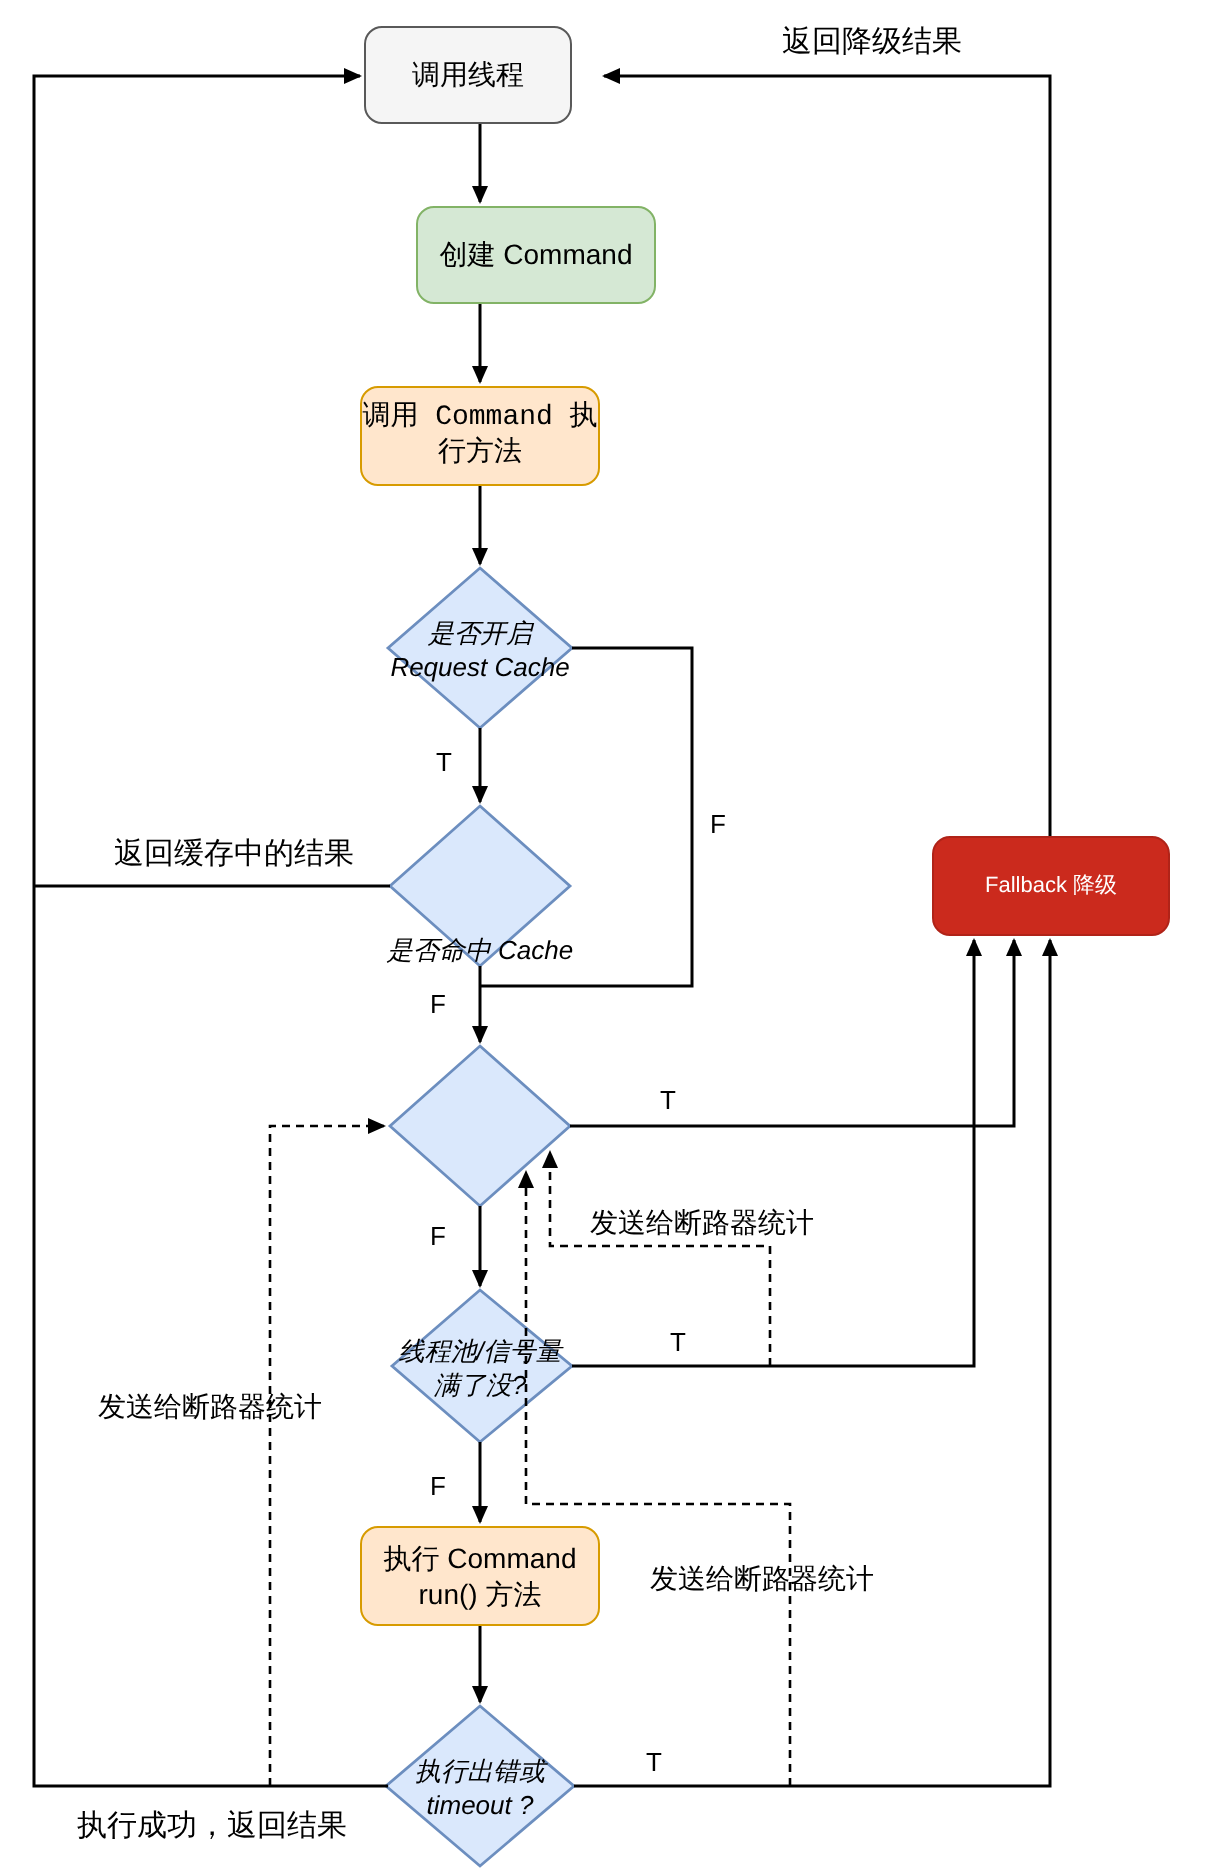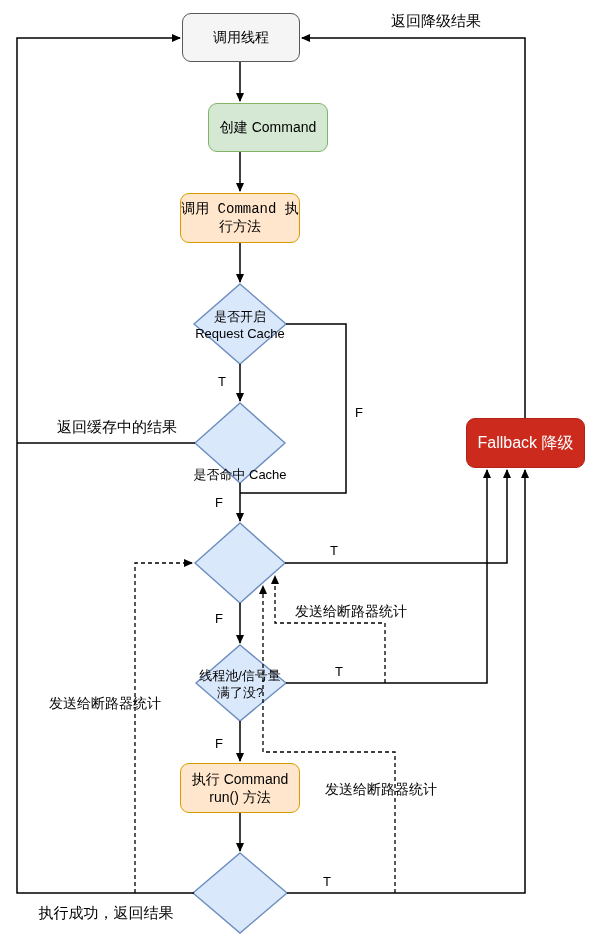--- a/index.html
+++ b/index.html
@@ -11,24 +11,24 @@
   .canvas svg{position:absolute;left:0;top:0;z-index:1;}
   .node{
     position:absolute;z-index:2;box-sizing:border-box;
     display:flex;align-items:center;justify-content:center;
     text-align:center;font-size:14px;line-height:1.3;
     border-radius:9px;border:1.6px solid #000;background:#fff;
   }
   .node-gray{background:#f5f5f5;border-color:#595959;}
   .node-green{background:#d5e8d4;border-color:#82b366;}
   .node-orange{background:#ffe6cc;border-color:#d79b00;}
-  .node-red{background:#cb2a1d;border-color:#b02318;color:#ffffff;font-size:16px;}
+  .node-red{background:#cb2a1d;border-color:#b02318;color:#ffffff;font-size:11px;}
   .dtext{
     position:absolute;z-index:2;transform:translate(-50%,-50%);
-    text-align:center;font-size:13px;line-height:1.32;width:110px;
+    text-align:center;font-size:13px;line-height:1.32;width:110px;font-style:italic;
   }
   .dtext span{display:block;}
   .elabel{
     position:absolute;z-index:2;transform:translate(-50%,-50%);
     font-size:13px;color:#000;
   }
   .note{
     position:absolute;z-index:2;transform:translate(-50%,-50%);
     font-size:15px;white-space:nowrap;color:#000;
   }
@@ -72,21 +72,21 @@
       <path d="M525,418 L525,38 L302,38" marker-end="url(#arr)"></path>
     </g>
 
     <g fill="none" stroke="#000" stroke-width="1.3" stroke-dasharray="4,3">
       <path d="M135,893 L135,563 L192,563" marker-end="url(#arr)"></path>
       <path d="M385,683 L385,623 L275,623 L275,576" marker-end="url(#arr)"></path>
       <path d="M395,893 L395,752 L263,752 L263,586" marker-end="url(#arr)"></path>
     </g>
   </svg>
 
-  <div class="node node-gray" style="left:182px;top:13px;width:118px;height:49px;">
+  <div class="node node-gray" style="left:182px;top:13px;width:104px;height:49px;">
     <span>调用线程</span>
   </div>
 
   <div class="node node-green" style="left:180px;top:103px;width:120px;height:49px;margin-left:28px;">
     <span>创建 Command</span>
   </div>
 
   <div class="node node-orange" style="left:180px;top:193px;width:120px;height:50px;font-family:Liberation Mono, monospace;">
     <span>
       <span style="display:block">调用 Command 执</span>
@@ -109,20 +109,24 @@
     <span>是否开启</span>
     <span>Request Cache</span>
   </div>
   <div class="dtext" style="left:240px;top:443px;width:120px;margin-top:32px;">
     <span>是否命中 Cache</span>
   </div>
   <div class="dtext" style="left:240px;top:684px;">
     <span>线程池/信号量</span>
     <span>满了没?</span>
   </div>
+  <div class="dtext" style="left:240px;top:894px;">
+    <span>执行出错或</span>
+    <span>timeout ?</span>
+  </div>
 
   <div class="elabel" style="left:222px;top:381px;">T</div>
   <div class="elabel" style="left:359px;top:412px;">F</div>
   <div class="elabel" style="left:219px;top:502px;">F</div>
   <div class="elabel" style="left:334px;top:550px;">T</div>
   <div class="elabel" style="left:219px;top:618px;">F</div>
   <div class="elabel" style="left:339px;top:671px;">T</div>
   <div class="elabel" style="left:219px;top:743px;">F</div>
   <div class="elabel" style="left:327px;top:881px;">T</div>
 

